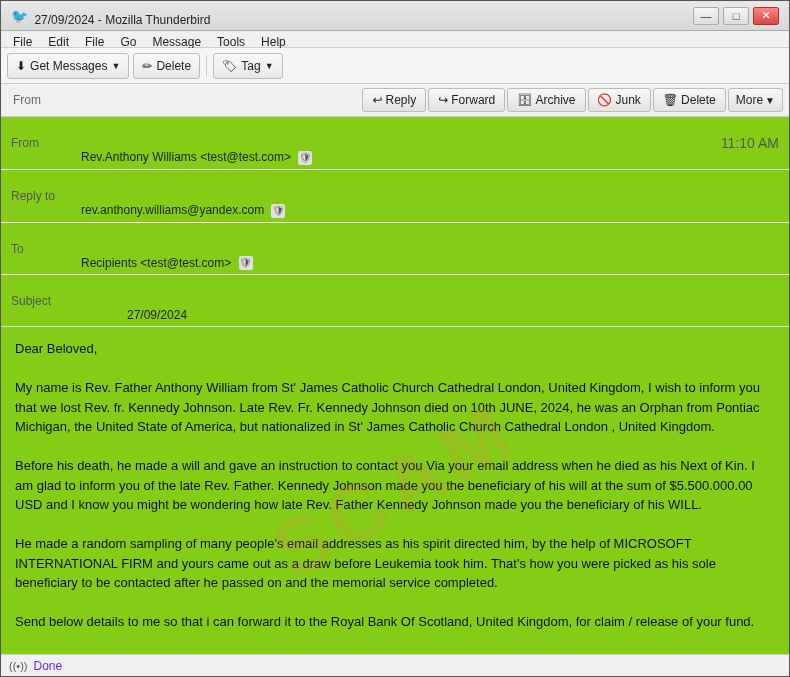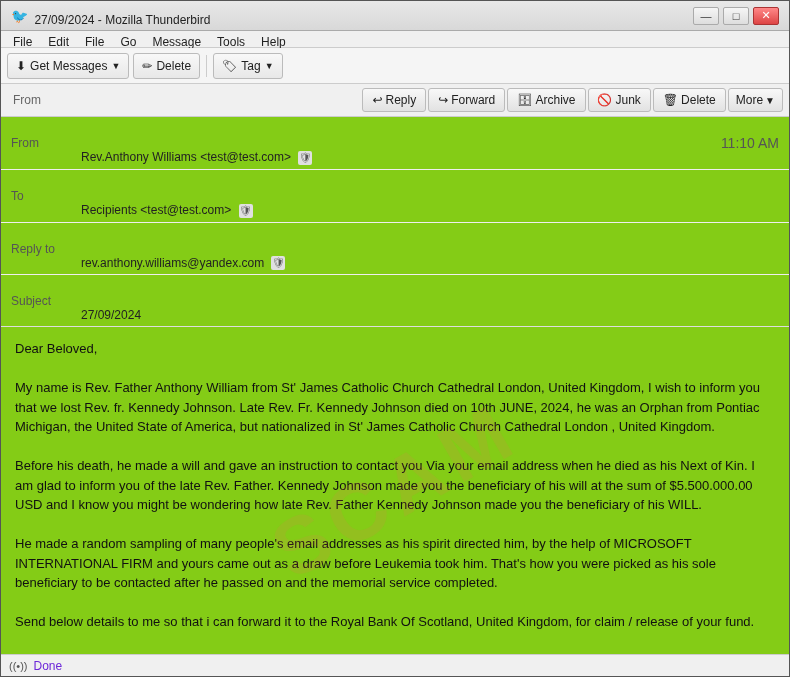--- a/index.html
+++ b/index.html
@@ -112,21 +112,21 @@
     .header-meta {
       padding: 0;
     }
     .header-row {
       display: flex;
       align-items: center;
       padding: 4px 10px;
       border-bottom: 1px solid #eee;
       min-height: 26px;
     }
-    .header-row:last-child { border-bottom: none; }
+    .header-row:last-child { border-bottom: none; gap: 46px; }
     .header-label {
       width: 70px;
       font-size: 12px;
       color: #555;
       font-weight: normal;
       flex-shrink: 0;
     }
     .header-value {
       font-size: 12px;
       color: #222;
@@ -329,34 +329,34 @@
     <div class="header-meta">
       <div class="header-row">
         <span class="header-label">From</span>
         <span class="header-value">
           <span>Rev.Anthony Williams &lt;test@test.com&gt;</span>
           <span class="shield-icon">🛡</span>
         </span>
         <span class="action-right">11:10 AM</span>
       </div>
       <div class="header-row">
+        <span class="header-label">Reply to</span>
+        <span class="header-value">
+          <span>rev.anthony.williams@yandex.com</span>
+          <span class="shield-icon">🛡</span>
+        </span>
+      </div>
+      <div class="header-row">
         <span class="header-label">To</span>
         <span class="header-value">
           <span>Recipients &lt;test@test.com&gt;</span>
           <span class="shield-icon">🛡</span>
         </span>
       </div>
       <div class="header-row">
-        <span class="header-label">Reply to</span>
-        <span class="header-value">
-          <span>rev.anthony.williams@yandex.com</span>
-          <span class="shield-icon">🛡</span>
-        </span>
-      </div>
-      <div class="header-row">
         <span class="header-label">Subject</span>
         <span class="header-value bold">27/09/2024</span>
       </div>
     </div>
   </div>
 
   <div class="email-body wm-container" id="email-body-content">Dear Beloved,<br><br>My name is Rev. Father Anthony William from St' James Catholic Church Cathedral London, United Kingdom, I wish to inform you that we lost Rev. fr. Kennedy Johnson. Late Rev. Fr. Kennedy Johnson died on 10th JUNE, 2024, he was an Orphan from Pontiac Michigan, the United State of America, but nationalized in  St' James Catholic Church Cathedral London  , United Kingdom.<br><br>Before his death, he made a will and gave an instruction to contact you Via your email address when he died as his Next of Kin. I am glad to inform you of the late Rev. Father.  Kennedy Johnson made you the beneficiary of his will at the sum of $5.500.000.00 USD and I know you might be wondering how late Rev. Father Kennedy Johnson made you the beneficiary of his WILL.<br><br>He made a random sampling of many people's email addresses as his spirit directed him, by the help of MICROSOFT INTERNATIONAL FIRM and yours came out as a draw before Leukemia took him. That's how you were picked as his sole beneficiary to be contacted after he passed on and the memorial service completed.<br><br>Send below details to me so that i can forward it to the Royal Bank Of Scotland, United Kingdom, for claim / release of your fund.<br><br>Full names:<br>Contact address:<br>Age:<br>Occupation:<br>Next of kin:<br>Valid ID:<br>private phone number:<br><br>Thank you &amp; remain blessed,<br>Rev. Father. Anthony Williams<br></div>
 
   <div class="status-bar">
     <span class="status-icon">((•))</span>

